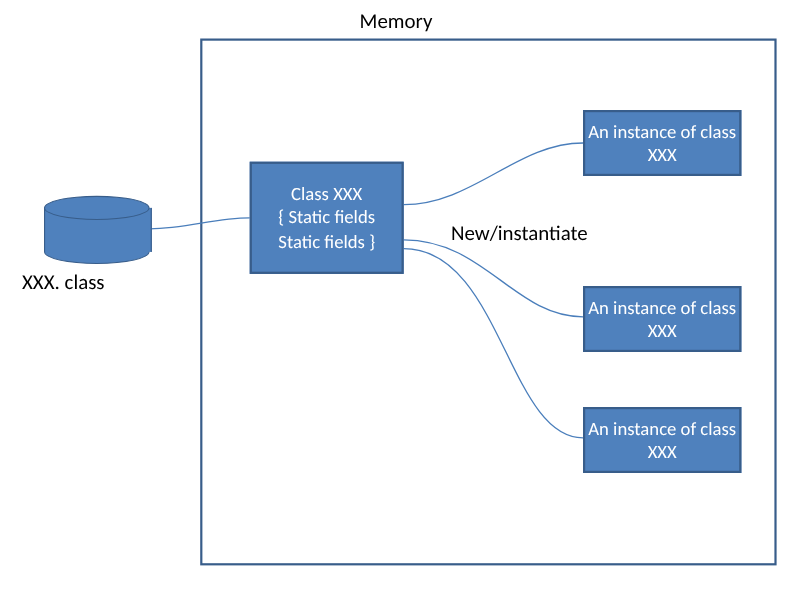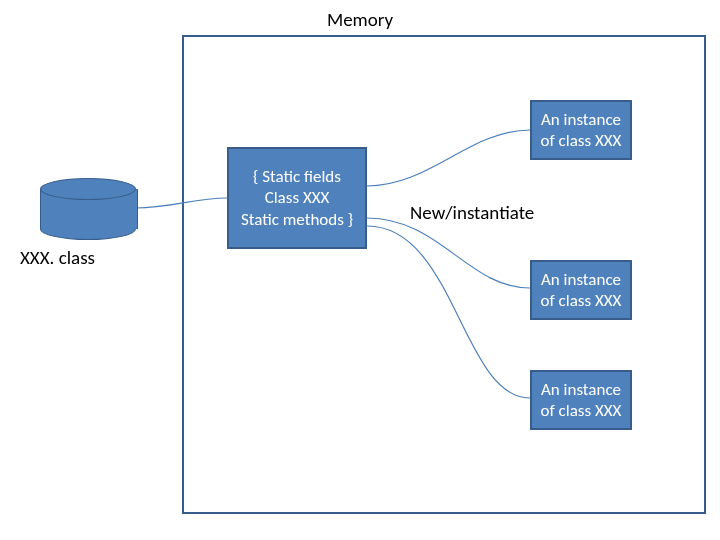--- a/index.html
+++ b/index.html
@@ -94,21 +94,21 @@
     box-sizing: border-box;
   }
   .class-box {
     left: 227px;
     top: 147px;
     width: 140px;
     height: 102px;
     padding: 4px 2px;
   }
   .inst-box {
-    width: 102px;
+    width: 144px;
     height: 60px;
   }
   .inst1 { left: 530px; top: 100px; }
   .inst2 { left: 530px; top: 260px; }
   .inst3 { left: 530px; top: 370px; }
   .new-label {
     position: absolute;
     left: 410px;
     top: 201px;
     font-size: 19px;
@@ -147,23 +147,23 @@
   </svg>
 
   <div class="cylinder">
     <div class="cyl-bottom"></div>
     <div class="cyl-body"></div>
     <div class="cyl-top"></div>
   </div>
   <div class="cyl-label">XXX. class</div>
 
   <div class="box class-box">
+    <div>Class XXX</div>
     <div>{ Static fields</div>
-    <div>Class XXX</div>
-    <div>Static methods }</div>
+    <div>Static fields }</div>
   </div>
 
   <div class="new-label">New/instantiate</div>
 
   <div class="box inst-box inst1">
     <div>An instance of class XXX</div>
   </div>
   <div class="box inst-box inst2">
     <div>An instance of class XXX</div>
   </div>

